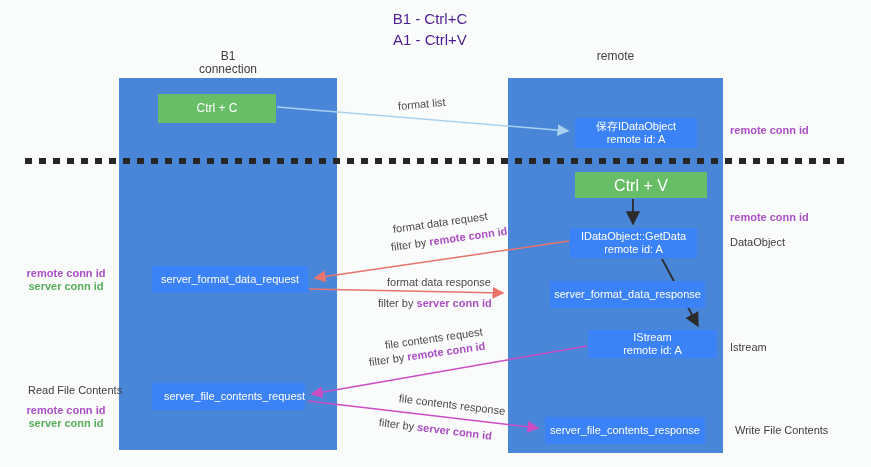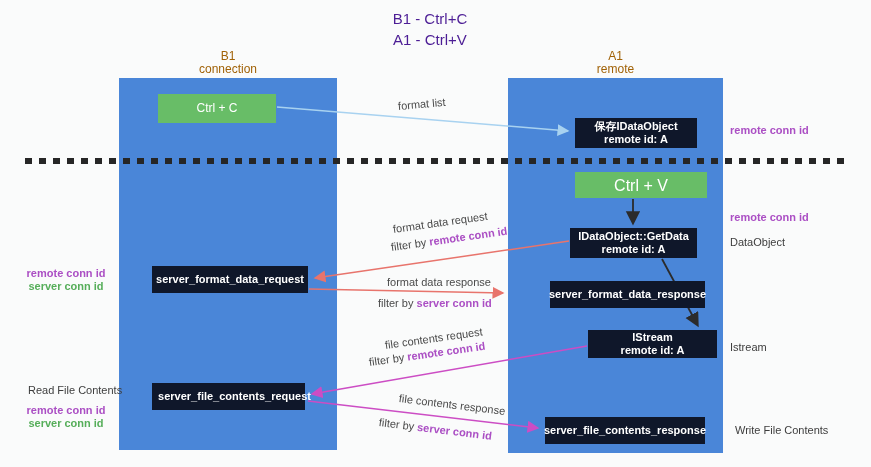--- a/index.html
+++ b/index.html
@@ -3,35 +3,35 @@
 <meta charset="utf-8">
 <style>
   * { margin:0; padding:0; box-sizing:border-box; }
   html,body { background:#fafbfb; }
   body { font-family:"Liberation Sans","DejaVu Sans",sans-serif; }
   .canvas { position:relative; width:871px; height:467px; background:#fafbfb; overflow:hidden; }
 
   .title { position:absolute; top:8px; left:0; width:860px; text-align:center;
            font-size:15px; color:#4c1d95; line-height:21px; }
 
-  .lane-header { position:absolute; text-align:center; font-size:12px; color:#a16207; line-height:13px; }
+  .lane-header { position:absolute; text-align:center; font-size:12px; color:#404040; line-height:13px; }
   .lane-header span { display:block; }
   .lane-header.left { left:119px; top:50px; width:218px; }
   .lane-header.right { left:508px; top:50px; width:215px; }
 
   .lane { position:absolute; background:#4a86d8; }
   .lane.left  { left:119px; top:78px; width:218px; height:372px; }
   .lane.right { left:508px; top:78px; width:215px; height:375px; }
 
   .divider { position:absolute; left:25px; top:158px; width:822px; height:6px;
              background:repeating-linear-gradient(90deg,#262626 0 7px,transparent 7px 14px); }
 
   .node { position:absolute; display:flex; flex-direction:column; align-items:center;
           justify-content:center; color:#ffffff; font-size:11px; line-height:13px; text-align:center; }
-  .node.orange { background:#0f172a;font-weight:bold; }
+  .node.orange { background:#3b82f6; }
   .node.green  { background:#68bd67; }
 
   .n-ctrl-c   { left:158px; top:94px;  width:118px; height:29px; font-size:12px;text-align:center; }
   .n-save     { left:575px; top:118px; width:122px; height:30px; }
   .n-ctrl-v   { left:575px; top:172px; width:132px; height:26px; font-size:16px; }
   .n-getdata  { left:570px; top:228px; width:127px; height:30px; }
   .n-fmt-req  { left:152px; top:266px; width:156px; height:27px; }
   .n-fmt-resp { left:510px; top:281px; width:155px; height:27px;margin-left:40px; }
   .n-istream  { left:588px; top:330px; width:129px; height:28px; }
   .n-file-req { left:152px; top:383px; width:153px; height:27px;padding-left:12px; }
@@ -61,21 +61,20 @@
   <div class="title">
     <div>B1 - Ctrl+C</div>
     <div>A1 - Ctrl+V</div>
   </div>
 
   <div class="lane-header left">
     <span>B1</span>
     <span>connection</span>
   </div>
   <div class="lane-header right">
-    <span>A1</span>
     <span>remote</span>
   </div>
 
   <div class="lane left"></div>
   <div class="lane right"></div>
 
   <div class="divider"></div>
 
   <svg class="arrows" width="871" height="467" viewBox="0 0 871 467">
     <defs>

